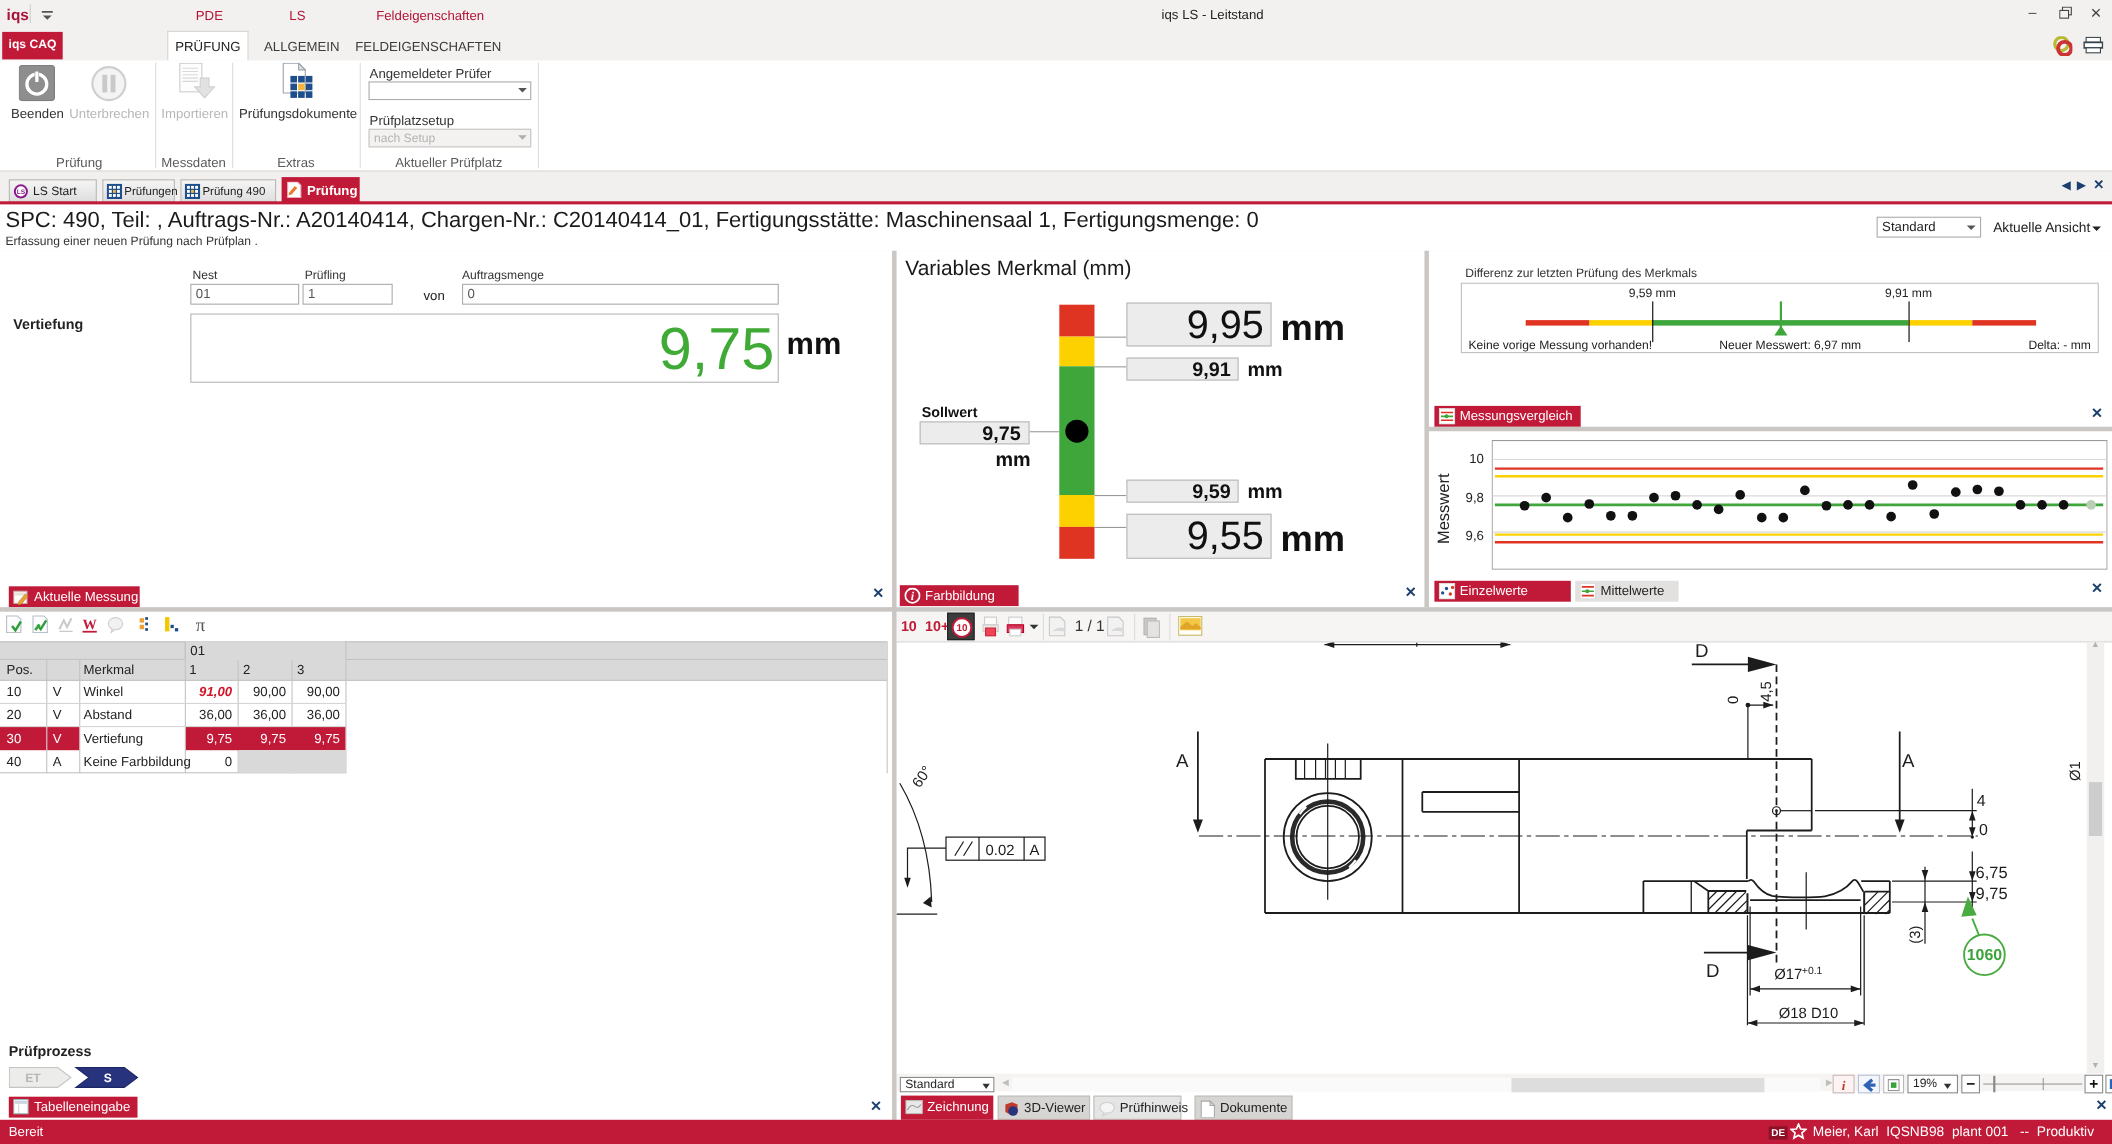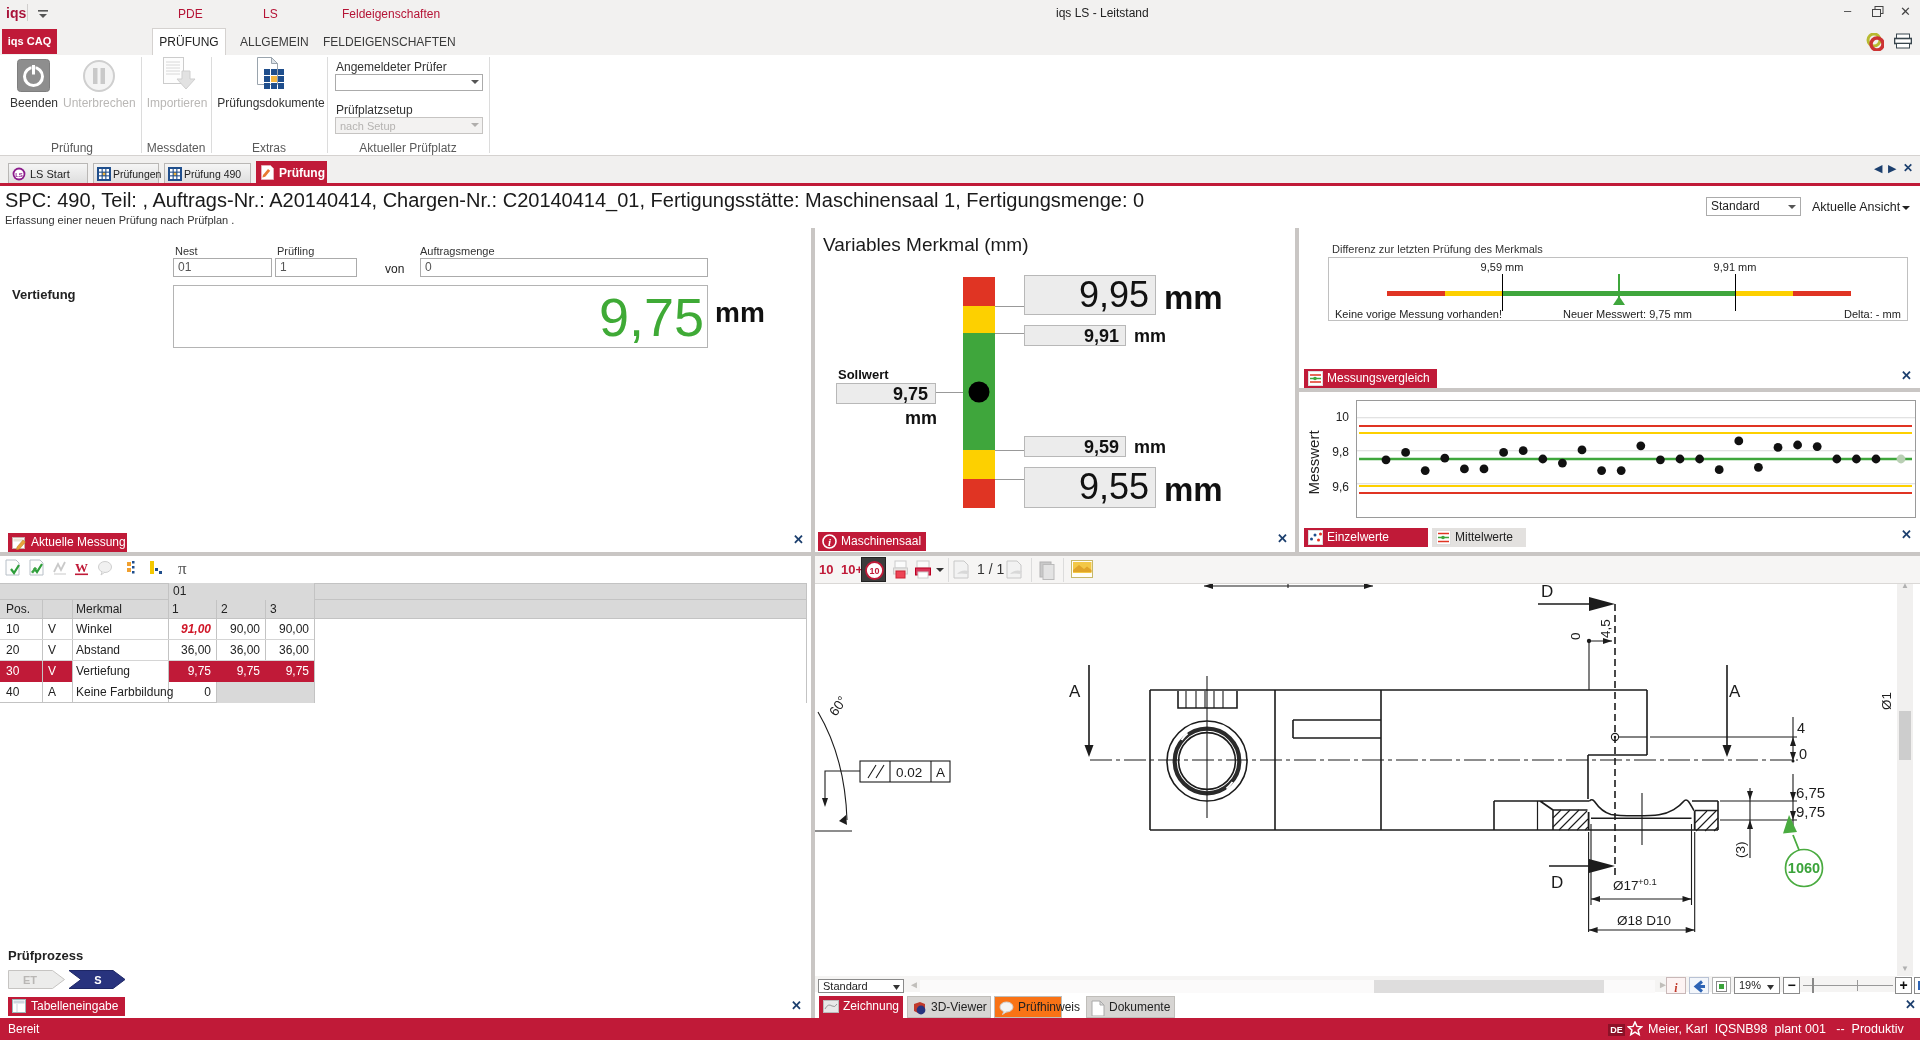--- a/index.html
+++ b/index.html
@@ -239,42 +239,42 @@
   <span class="abs" style="left:23px;top:139px;font-size:13px;font-weight:bold;color:#111;">Sollwert</span>
   <div class="abs" style="left:21px;top:155px;width:100px;height:21px;background:#ececec;border:1px solid #b8b8b8;">
     <span class="abs" style="right:7px;top:0px;font-size:18px;font-weight:bold;color:#111;">9,75</span>
   </div>
   <span class="abs" style="left:90px;top:180px;font-size:18px;font-weight:bold;color:#111;">mm</span>
   <div class="ptab" style="left:3px;top:304px;width:108px;">
     <svg class="abs" style="left:4px;top:2px;" width="15" height="15">
         <circle cx="7.5" cy="7.5" r="6.5" fill="none" stroke="#fff" stroke-width="1.6"></circle>
         <text x="7.5" y="11.5" font-size="11" font-style="italic" font-weight="bold" font-family="Liberation Serif" fill="#fff" text-anchor="middle">i</text>
       </svg>
-    <span style="margin-left:23px;">Maschinensaal</span>
+    <span style="margin-left:23px;">Farbbildung</span>
   </div>
   <span class="closex" style="left:462px;top:303px;">✕</span>
 </div>
 <div class="abs panel" style="left:1299px;top:228px;width:621px;height:160px;" id="panelDiff">
   <span class="lbl" style="left:33px;top:15px;">Differenz zur letzten Prüfung des Merkmals</span>
   <div class="abs" style="left:29px;top:29px;width:580px;height:64px;border:1px solid #c0c0c0;"></div>
   <div class="abs" style="left:88px;top:63px;width:58px;height:5px;background:#e03423;"></div>
   <div class="abs" style="left:146px;top:63px;width:57px;height:5px;background:#fdd000;"></div>
   <div class="abs" style="left:203px;top:63px;width:233px;height:5px;background:#3fa63c;"></div>
   <div class="abs" style="left:436px;top:63px;width:58px;height:5px;background:#fdd000;"></div>
   <div class="abs" style="left:494px;top:63px;width:58px;height:5px;background:#e03423;"></div>
   <div class="abs" style="left:203px;top:46px;width:1px;height:37px;background:#000;"></div>
   <div class="abs" style="left:436px;top:46px;width:1px;height:37px;background:#000;"></div>
   <span class="abs" style="left:168px;top:33px;width:70px;text-align:center;font-size:11px;color:#222;">9,59 mm</span>
   <span class="abs" style="left:401px;top:33px;width:70px;text-align:center;font-size:11px;color:#222;">9,91 mm</span>
   <div class="abs" style="left:319px;top:46px;width:2px;height:26px;background:#3fa63c;"></div>
   <svg class="abs" style="left:313px;top:68px;" width="14" height="10">
       <path d="M7 0 L13 9 L1 9 Z" fill="#3fa63c"></path>
     </svg>
   <span class="abs" style="left:36px;top:80px;font-size:11px;color:#222;">Keine vorige Messung vorhanden!</span>
-  <span class="abs" style="left:264px;top:80px;font-size:11px;color:#222;">Neuer Messwert: 9,75 mm</span>
+  <span class="abs" style="left:264px;top:80px;font-size:11px;color:#222;">Neuer Messwert: 6,97 mm</span>
   <span class="abs" style="left:545px;top:80px;font-size:11px;color:#222;">Delta: - mm</span>
   <div class="ptab" style="left:5px;top:141px;width:133px;">
     <svg class="abs" style="left:4px;top:2px;" width="15" height="15">
         <rect x="0.5" y="0.5" width="14" height="14" fill="#fff" stroke="#ddd"></rect>
         <line x1="2" y1="4" x2="13" y2="4" stroke="#e03423" stroke-width="1.5"></line>
         <line x1="2" y1="7.5" x2="13" y2="7.5" stroke="#3fa63c" stroke-width="1.5"></line>
         <circle cx="7" cy="7.5" r="1.8" fill="#3fa63c"></circle>
         <line x1="2" y1="11" x2="13" y2="11" stroke="#e03423" stroke-width="1.5"></line>
       </svg>
     <span style="margin-left:23px;">Messungsvergleich</span>
@@ -697,21 +697,21 @@
       </svg>
     <span style="margin-left:24px;">Zeichnung</span>
   </div>
   <div class="abs" style="left:92px;top:440px;width:84px;height:22px;background:#d7d5d3;border:1px solid #c0beba;font-size:12px;color:#222;line-height:20px;">
     <svg class="abs" style="left:4px;top:4px;" width="15" height="14">
         <path d="M2 3 L8 1 L13 3 L13 9 L8 13 L2 10 Z" fill="#c0392b"></path>
         <circle cx="9" cy="9" r="4.4" fill="#28337e"></circle>
       </svg>
     <span style="margin-left:23px;">3D-Viewer</span>
   </div>
-  <div class="abs" style="left:179px;top:440px;width:68px;height:22px;background:#f97316;border:1px solid #c0beba;font-size:12px;color:#222;line-height:20px;">
+  <div class="abs" style="left:179px;top:440px;width:80px;height:22px;background:#e5e5e5;border:1px solid #c0beba;font-size:12px;color:#222;line-height:20px;">
     <svg class="abs" style="left:4px;top:4px;" width="15" height="14">
         <ellipse cx="7.5" cy="6" rx="6.5" ry="5" fill="#f4f4f4" stroke="#cfcfcf"></ellipse>
         <path d="M5 10 l-1.5 3.5 4.5 -3" fill="#f4f4f4" stroke="#cfcfcf"></path>
       </svg>
     <span style="margin-left:23px;">Prüfhinweis</span>
   </div>
   <div class="abs" style="left:271px;top:440px;width:89px;height:22px;background:#d7d5d3;border:1px solid #c0beba;font-size:12px;color:#222;line-height:20px;">
     <svg class="abs" style="left:4px;top:3px;" width="14" height="16">
         <path d="M1 1 h8 l4 4 v11 h-12 z" fill="#fff" stroke="#aaa"></path>
         <path d="M9 1 l4 4 h-4 z" fill="#ddd" stroke="#aaa"></path>

